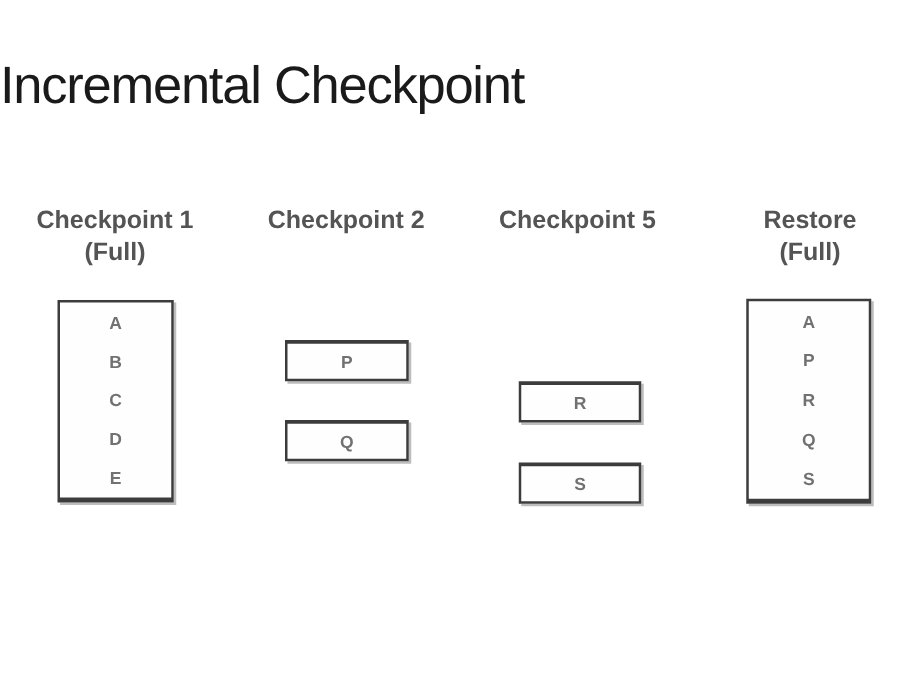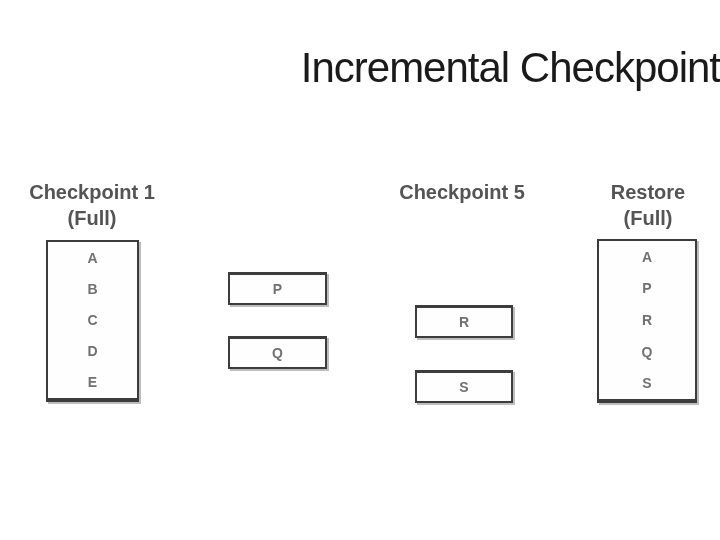--- a/index.html
+++ b/index.html
@@ -13,29 +13,29 @@
     height: 540px;
     background: var(--background, #ffffff);
     overflow: hidden;
     font-family: "Liberation Sans", sans-serif;
   }
   .title {
     position: absolute;
     top: 44px;
     left: 0;
     right: 0;
-    text-align: right;
+    text-align: left;
     font-size: 42px;
     letter-spacing: -1px;
     color: var(--title-text, #1a1a1a);
     font-weight: normal;
   }
   .hdr {
     position: absolute;
-    top: 179px;
+    top: 163px;
     width: 170px;
     text-align: center;
     font-size: 20px;
     font-weight: bold;
     line-height: 26px;
     color: var(--header-text, #545454);
   }
   .hdr-c1 { left: 7px; }
   .hdr-c2 { left: 192px; }
   .hdr-c3 { left: 377px; }
@@ -78,20 +78,23 @@
 
 <div class="slide">
 
   <div class="title">Incremental Checkpoint</div>
 
   <div class="hdr hdr-c1">
     <div>Checkpoint 1</div>
     <div>(Full)</div>
   </div>
 
+  <div class="hdr hdr-c2">
+    <div>Checkpoint 2</div>
+  </div>
 
   <div class="hdr hdr-c3">
     <div>Checkpoint 5</div>
   </div>
 
   <div class="hdr hdr-c4">
     <div>Restore</div>
     <div>(Full)</div>
   </div>
 

